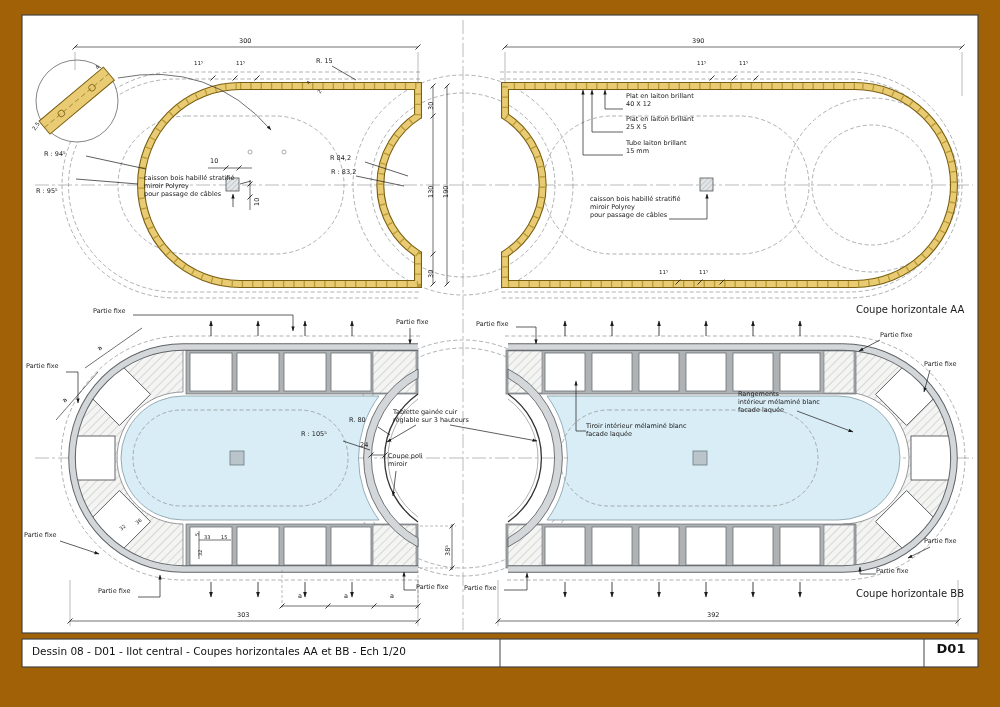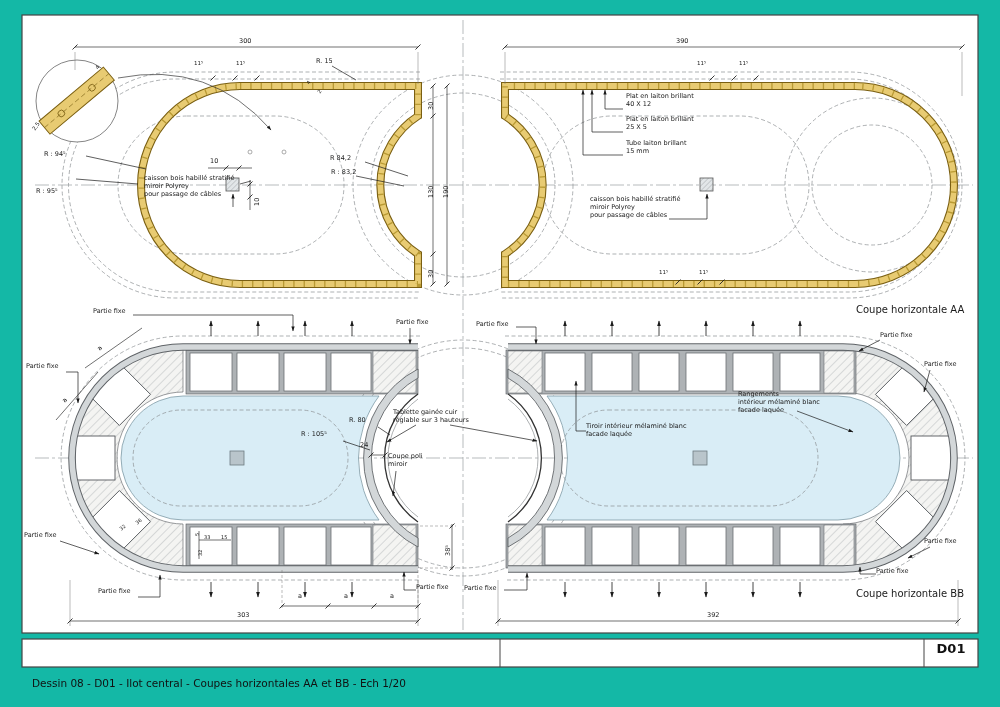--- a/index.html
+++ b/index.html
@@ -1,29 +1,29 @@
 <!DOCTYPE html>
 <html><head>
 <meta charset="utf-8">
 <style>
   html,body{margin:0;padding:0;background:#fff;}
-  #sheet{position:relative;width:1000px;height:707px;background:#14b8a6;overflow:hidden;
+  #sheet{position:relative;width:1000px;height:707px;background:#a16207;overflow:hidden;
          font-family:"DejaVu Sans",sans-serif;}
   svg{position:absolute;left:0;top:0;}
   .lbl{position:absolute;font:6.5px/1.22 "DejaVu Sans",sans-serif;color:#1a1a1a;
        white-space:pre-line;transform-origin:0 0;}
   .s55{font-size:5.5px;}
   .s5{font-size:5px;}
   .cap{font-size:10px;}
   .ctr{text-align:left;width:84px;}
   .r90{transform:rotate(-90deg);}
   .r52{transform:rotate(-52deg);}
   .r40{transform:rotate(-40deg);}
   .r55{transform:rotate(-55deg);}
-  #tb-title{position:absolute;left:32px;top:645px;font-size:10.5px;color:#111;margin-top:32px;}
+  #tb-title{position:absolute;left:32px;top:645px;font-size:10.5px;color:#111;}
   #tb-code{position:absolute;left:924px;top:641px;width:54px;text-align:center;
            font-size:13px;font-weight:bold;color:#111;}
 </style>
 </head>
 <body>
 
 <div id="sheet">
 <svg width="1000" height="707" viewBox="0 0 1000 707">
   <defs>
     <pattern id="h" width="6" height="6" patternTransform="rotate(45)" patternUnits="userSpaceOnUse">
@@ -313,21 +313,21 @@
     <path d="M 565,582 V 597" marker-end="url(#ar)"></path>
         <path d="M 612,582 V 597" marker-end="url(#ar)"></path>
     <path d="M 659,582 V 597" marker-end="url(#ar)"></path>
         <path d="M 706,582 V 597" marker-end="url(#ar)"></path>
     <path d="M 753,582 V 597" marker-end="url(#ar)"></path>
         <path d="M 800,582 V 597" marker-end="url(#ar)"></path>
   </g>
 </svg>
 
 <span class="lbl" style="left:239px;top:38px">300</span>
-<span class="lbl" style="left:676px;top:38px">390</span>
+<span class="lbl" style="left:692px;top:38px">390</span>
 <span class="lbl s55" style="left:194px;top:60px">11⁵</span>
 <span class="lbl s55" style="left:236px;top:60px">11⁵</span>
 <span class="lbl s55" style="left:697px;top:60px">11⁵</span>
 <span class="lbl s55" style="left:739px;top:60px">11⁵</span>
 <span class="lbl s55" style="left:659px;top:269px">11⁵</span>
 <span class="lbl s55" style="left:699px;top:269px">11⁵</span>
 <span class="lbl" style="left:316px;top:58px">R. 15</span>
 <span class="lbl s5 r55" style="left:305px;top:82px">4</span>
 <span class="lbl s5 r55" style="left:316px;top:91px">2</span>
 <span class="lbl s55 r55" style="left:94px;top:67px">4</span>

